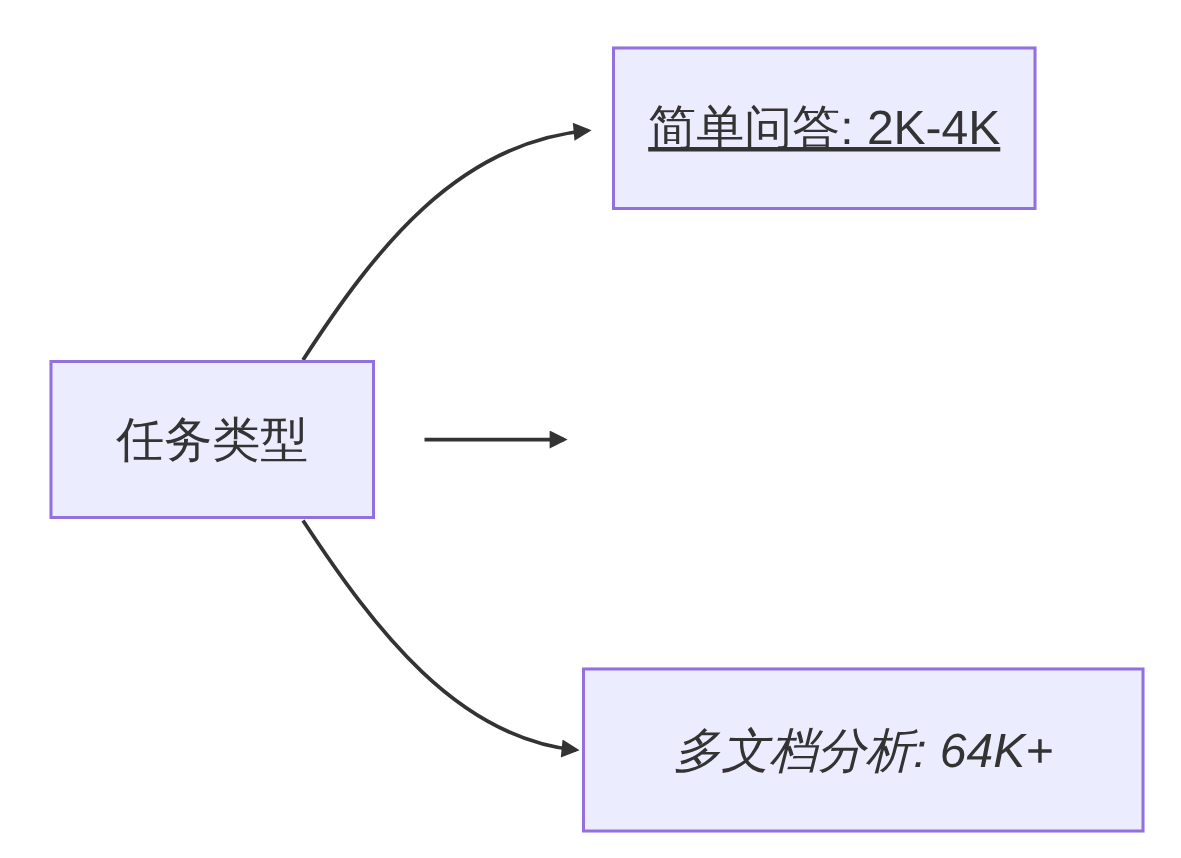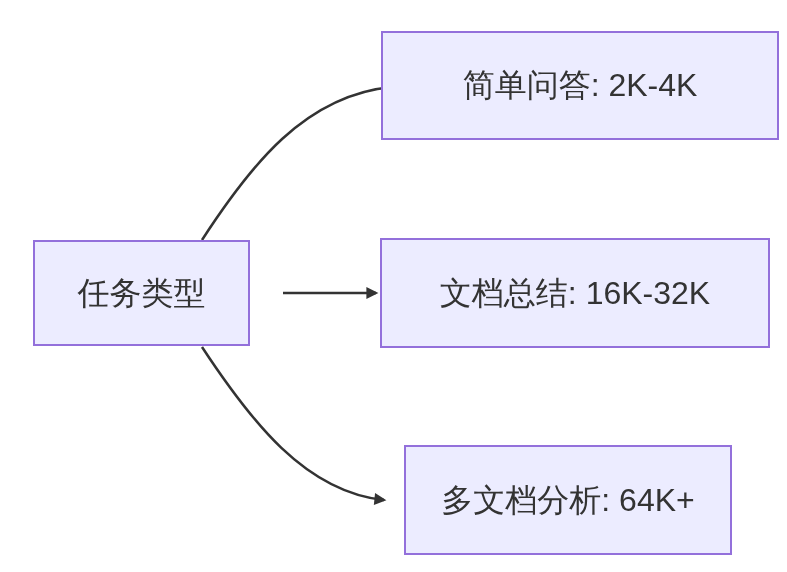--- a/index.html
+++ b/index.html
@@ -28,23 +28,23 @@
     border: 2px solid #9370DB;
     display: flex;
     align-items: center;
     justify-content: center;
     color: #333333;
     font-size: 32px;
     line-height: 1.2;
     white-space: nowrap;
   }
   .node-root    { left: 33px;  top: 240px; width: 217px; height: 106px; }
-  .node-top     { left: 381px; top: 31px;  width: 398px; height: 109px; }
+  .node-top     { left: 408px; top: 31px;  width: 283px; height: 109px; text-decoration: underline; }
   .node-middle  { left: 380px; top: 238px; width: 390px; height: 110px; }
-  .node-bottom  { left: 404px; top: 445px; width: 328px; height: 110px; }
+  .node-bottom  { left: 388px; top: 445px; width: 375px; height: 110px; font-style: italic; }
 </style>
 </head>
 <body>
 
 <div class="canvas">
 
   <svg class="edge-layer" viewBox="0 0 787 572" xmlns="http://www.w3.org/2000/svg">
     <defs>
       <marker id="arrowhead" viewBox="0 0 10 10" refX="8" refY="5" markerUnits="userSpaceOnUse" markerWidth="15" markerHeight="12" orient="auto">
         <path d="M0,0 L10,5 L0,10 z" fill="#333333"></path>
@@ -59,21 +59,18 @@
   </svg>
 
   <div class="node node-root">
     <span>任务类型</span>
   </div>
 
   <div class="node node-top">
     <span>简单问答: 2K-4K</span>
   </div>
 
-  <div class="node node-middle">
-    <span>文档总结: 16K-32K</span>
-  </div>
 
   <div class="node node-bottom">
     <span>多文档分析: 64K+</span>
   </div>
 
 </div>
 
 </body></html>

